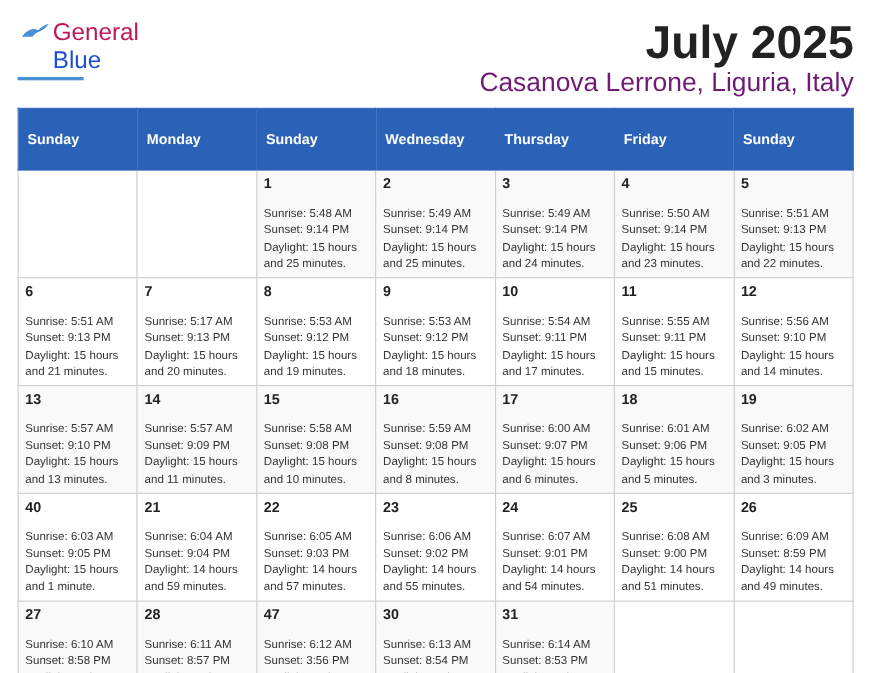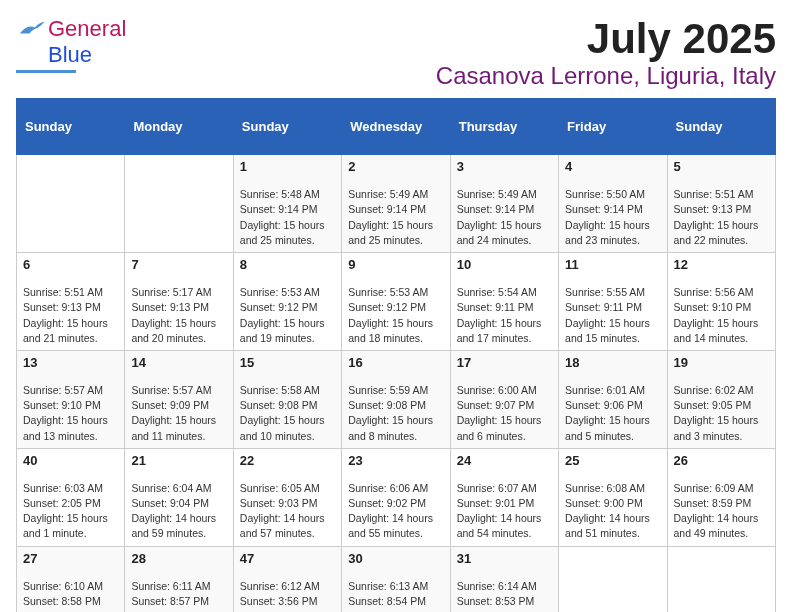--- a/index.html
+++ b/index.html
@@ -265,21 +265,21 @@
           <div class="day-info">Sunrise: 6:02 AM
 Sunset: 9:05 PM
 Daylight: 15 hours
 and 3 minutes.</div>
         </td>
       </tr>
       <tr>
         <td>
           <span class="day-number">40</span>
           <div class="day-info">Sunrise: 6:03 AM
-Sunset: 2:05 PM
+Sunset: 9:05 PM
 Daylight: 15 hours
 and 1 minute.</div>
         </td>
         <td>
           <span class="day-number">21</span>
           <div class="day-info">Sunrise: 6:04 AM
 Sunset: 9:04 PM
 Daylight: 14 hours
 and 59 minutes.</div>
         </td>

